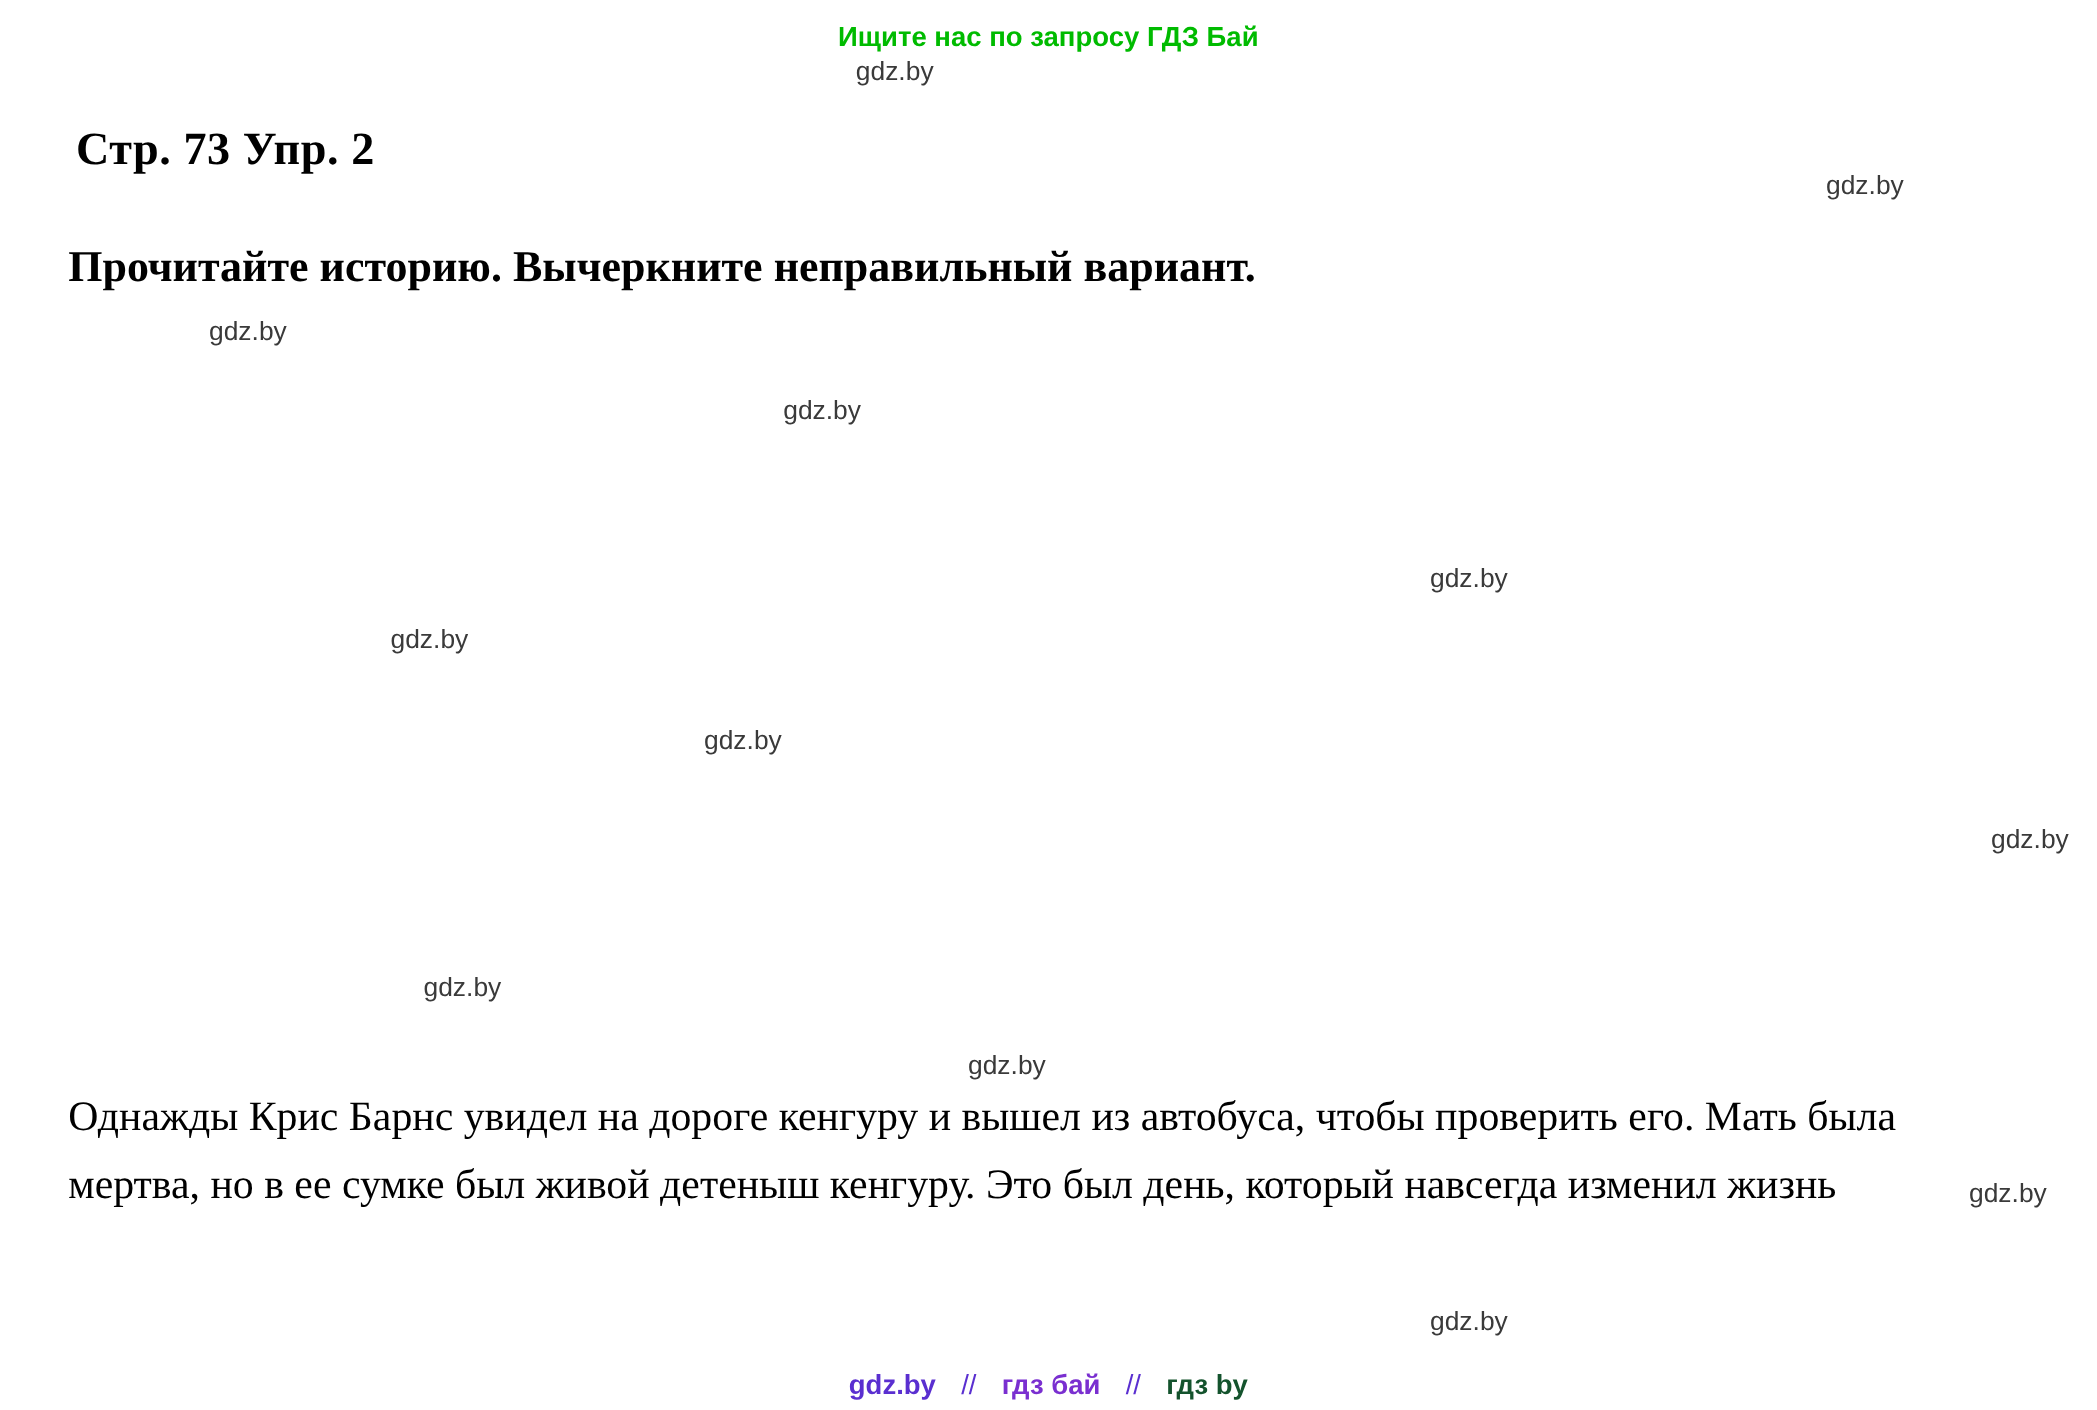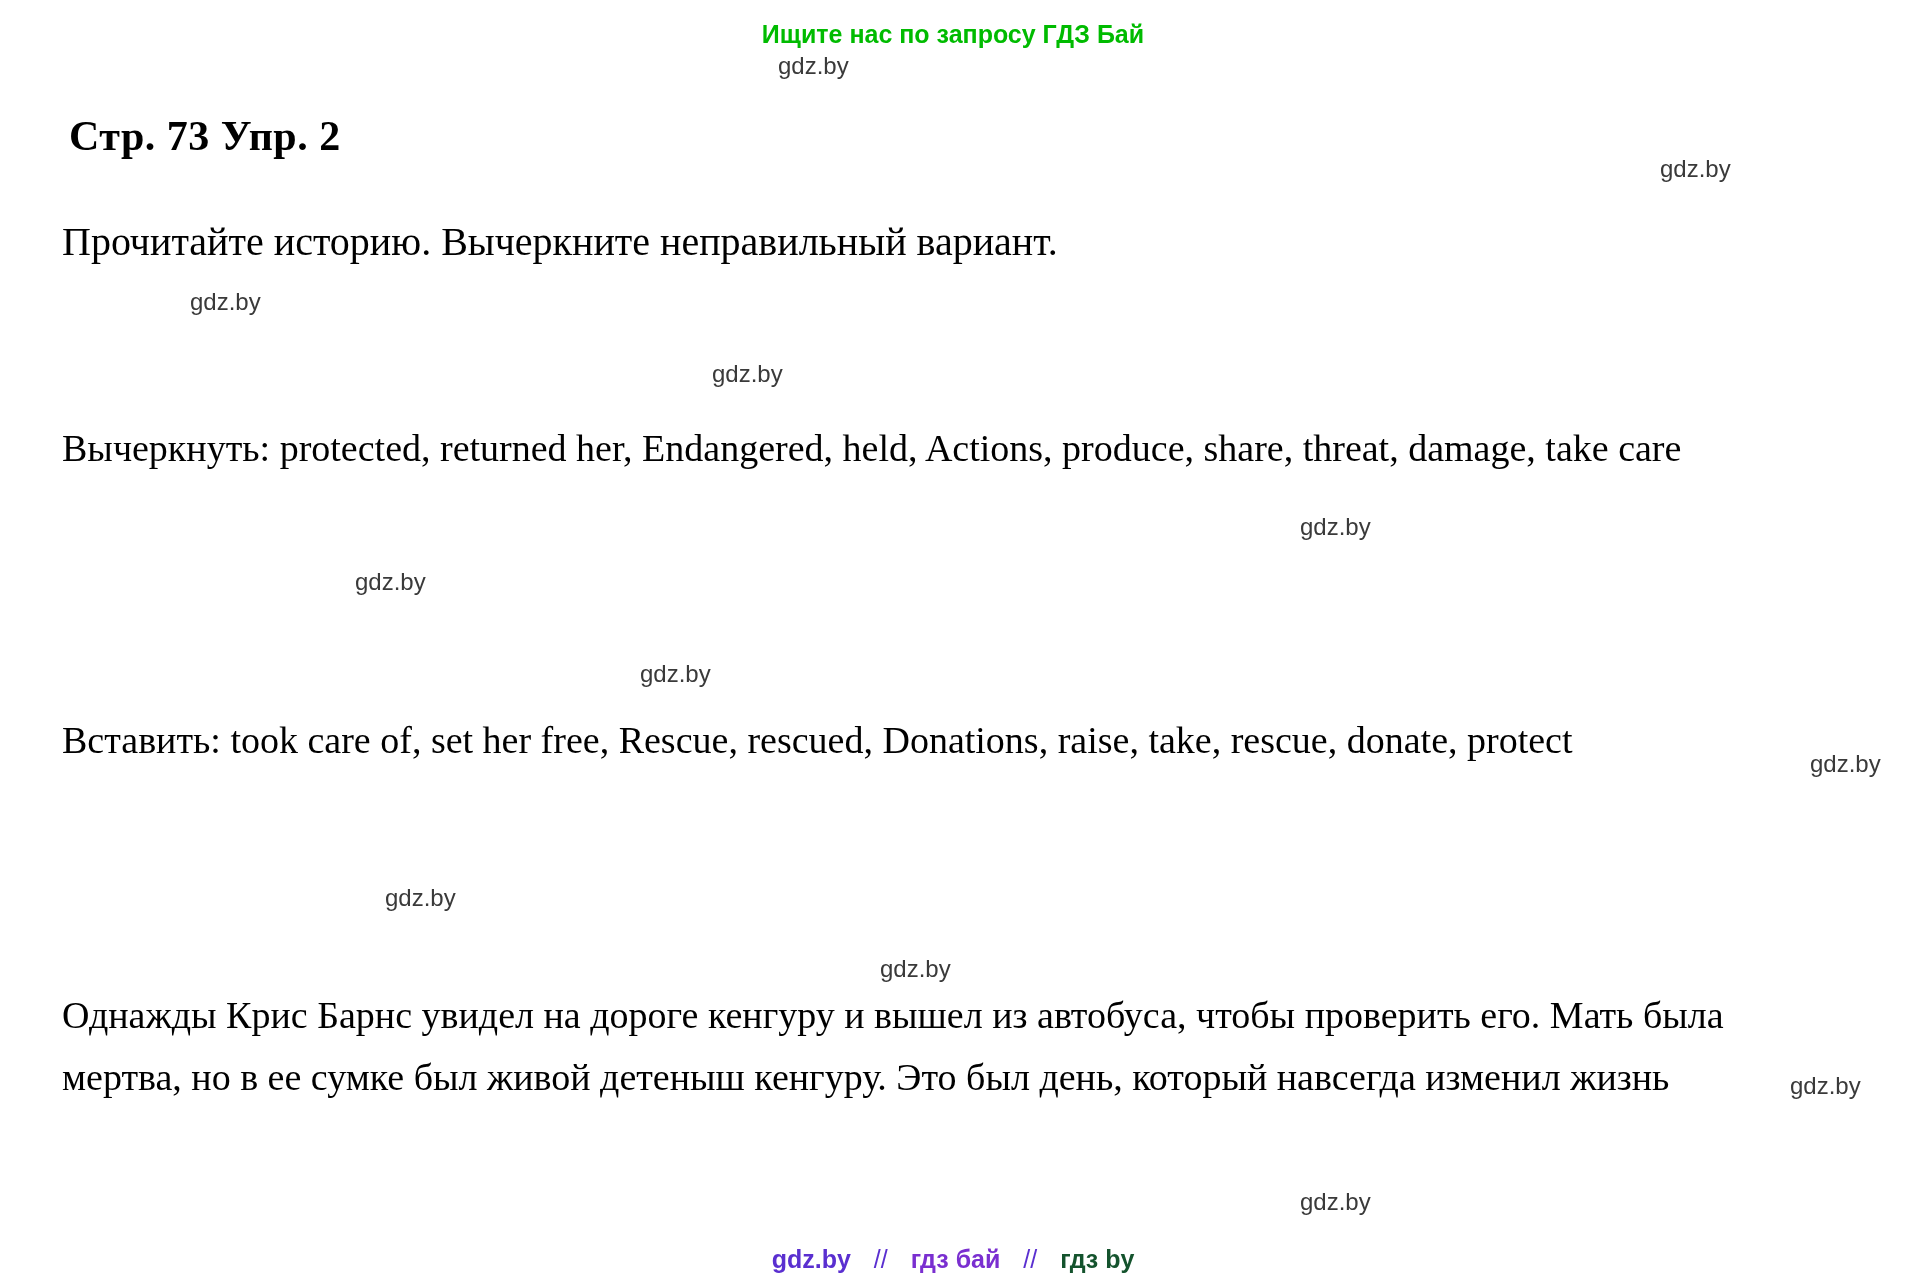--- a/index.html
+++ b/index.html
@@ -47,21 +47,21 @@
     font-weight: bold;
     font-size: 42px;
     color: #000000;
     letter-spacing: 0.5px;
   }
   .heading-task {
     position: absolute;
     left: 62px;
     top: 218px;
     font-family: "Liberation Serif", serif;
-    font-weight: normal;
+    font-weight: bold;
     font-size: 40px;
     color: #000000;
     white-space: nowrap;
   }
   .para {
     position: absolute;
     font-family: "Liberation Serif", serif;
     font-size: 38px;
     color: #000000;
     line-height: 1.62;
@@ -100,22 +100,20 @@
 </head>
 <body>
 
 <div class="page">
 
   <div class="banner">Ищите нас по запросу ГДЗ Бай</div>
 
   <div class="heading-num">Стр. 73 Упр. 2</div>
   <div class="heading-task">Прочитайте историю. Вычеркните неправильный вариант.</div>
 
-  <div class="para para-cross">Вычеркнуть: protected, returned her, Endangered, held, Actions, produce, share, threat, damage, take care</div>
-  <div class="para para-insert">Вставить: took care of, set her free, Rescue, rescued, Donations, raise, take, rescue, donate, protect</div>
   <div class="para para-story">Однажды Крис Барнс увидел на дороге кенгуру и вышел из автобуса, чтобы проверить его. Мать была мертва, но в ее сумке был живой детеныш кенгуру. Это был день, который навсегда изменил жизнь</div>
 
   <div id="watermark-layer">
       <div class="wm" style="left: 778px; top: 52px;">gdz.by</div>
       <div class="wm" style="left: 1660px; top: 155px;">gdz.by</div>
       <div class="wm" style="left: 190px; top: 288px;">gdz.by</div>
       <div class="wm" style="left: 712px; top: 360px;">gdz.by</div>
       <div class="wm" style="left: 1300px; top: 513px;">gdz.by</div>
       <div class="wm" style="left: 355px; top: 568px;">gdz.by</div>
       <div class="wm" style="left: 640px; top: 660px;">gdz.by</div>

